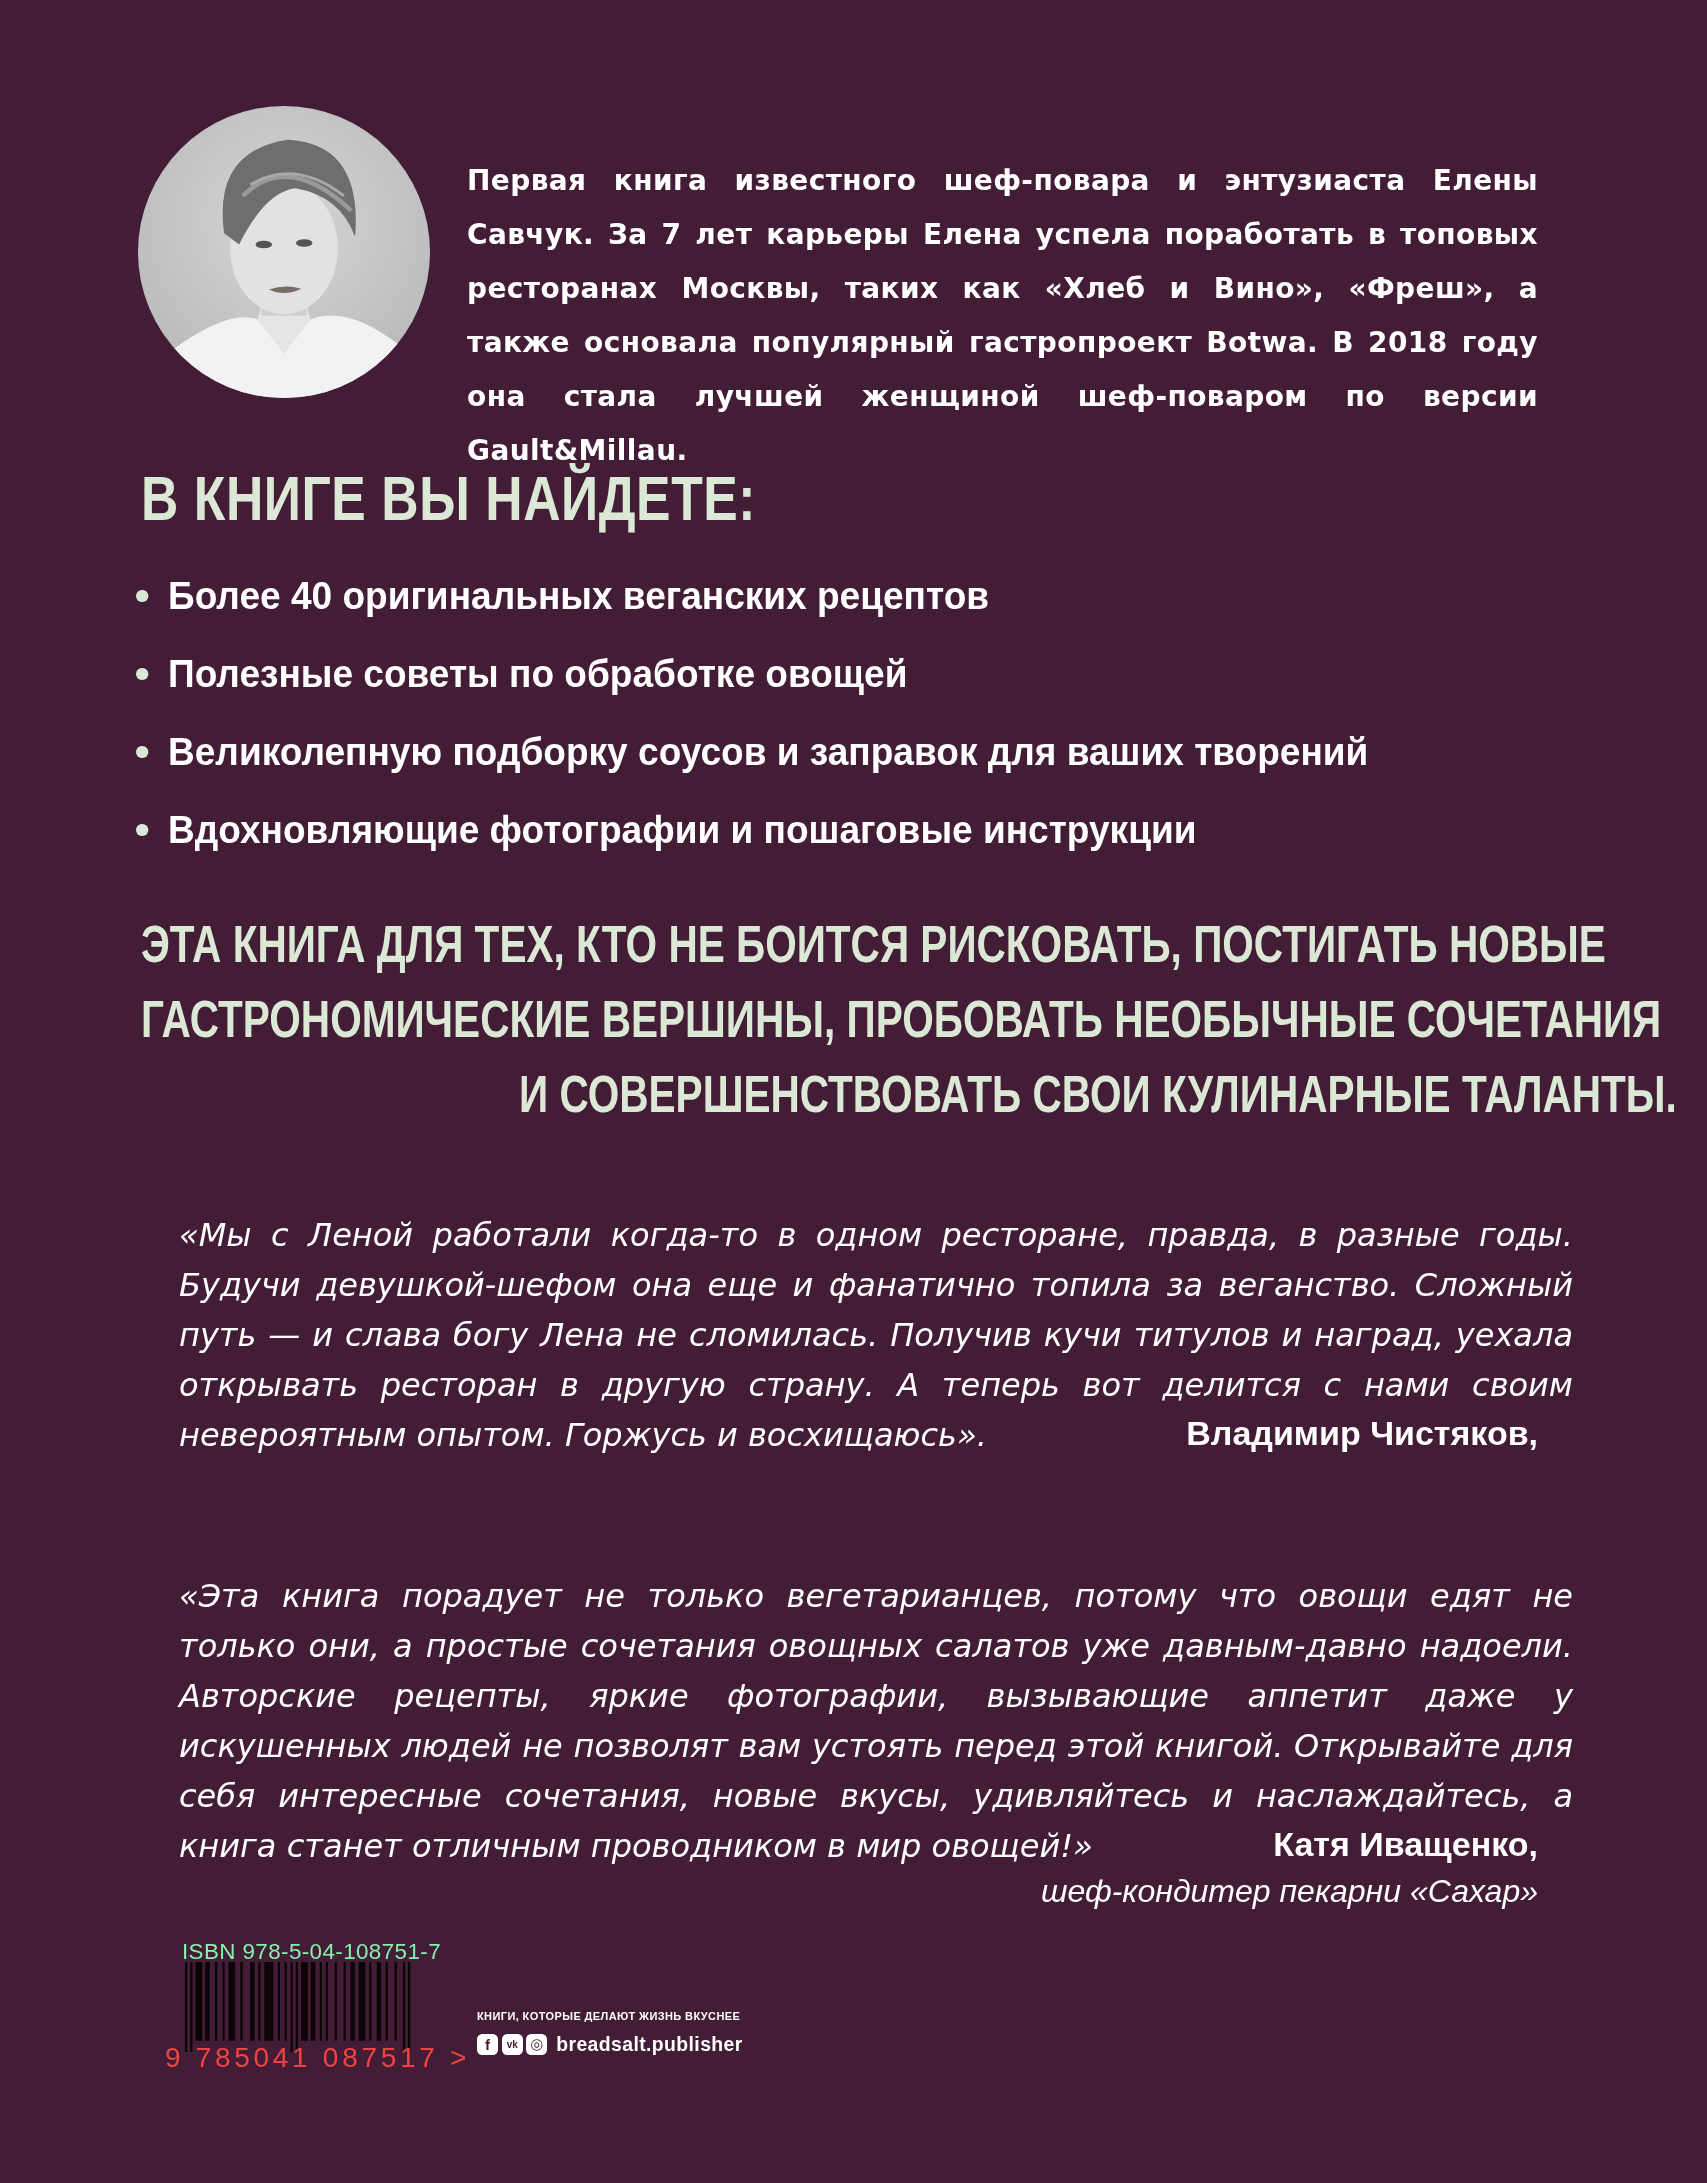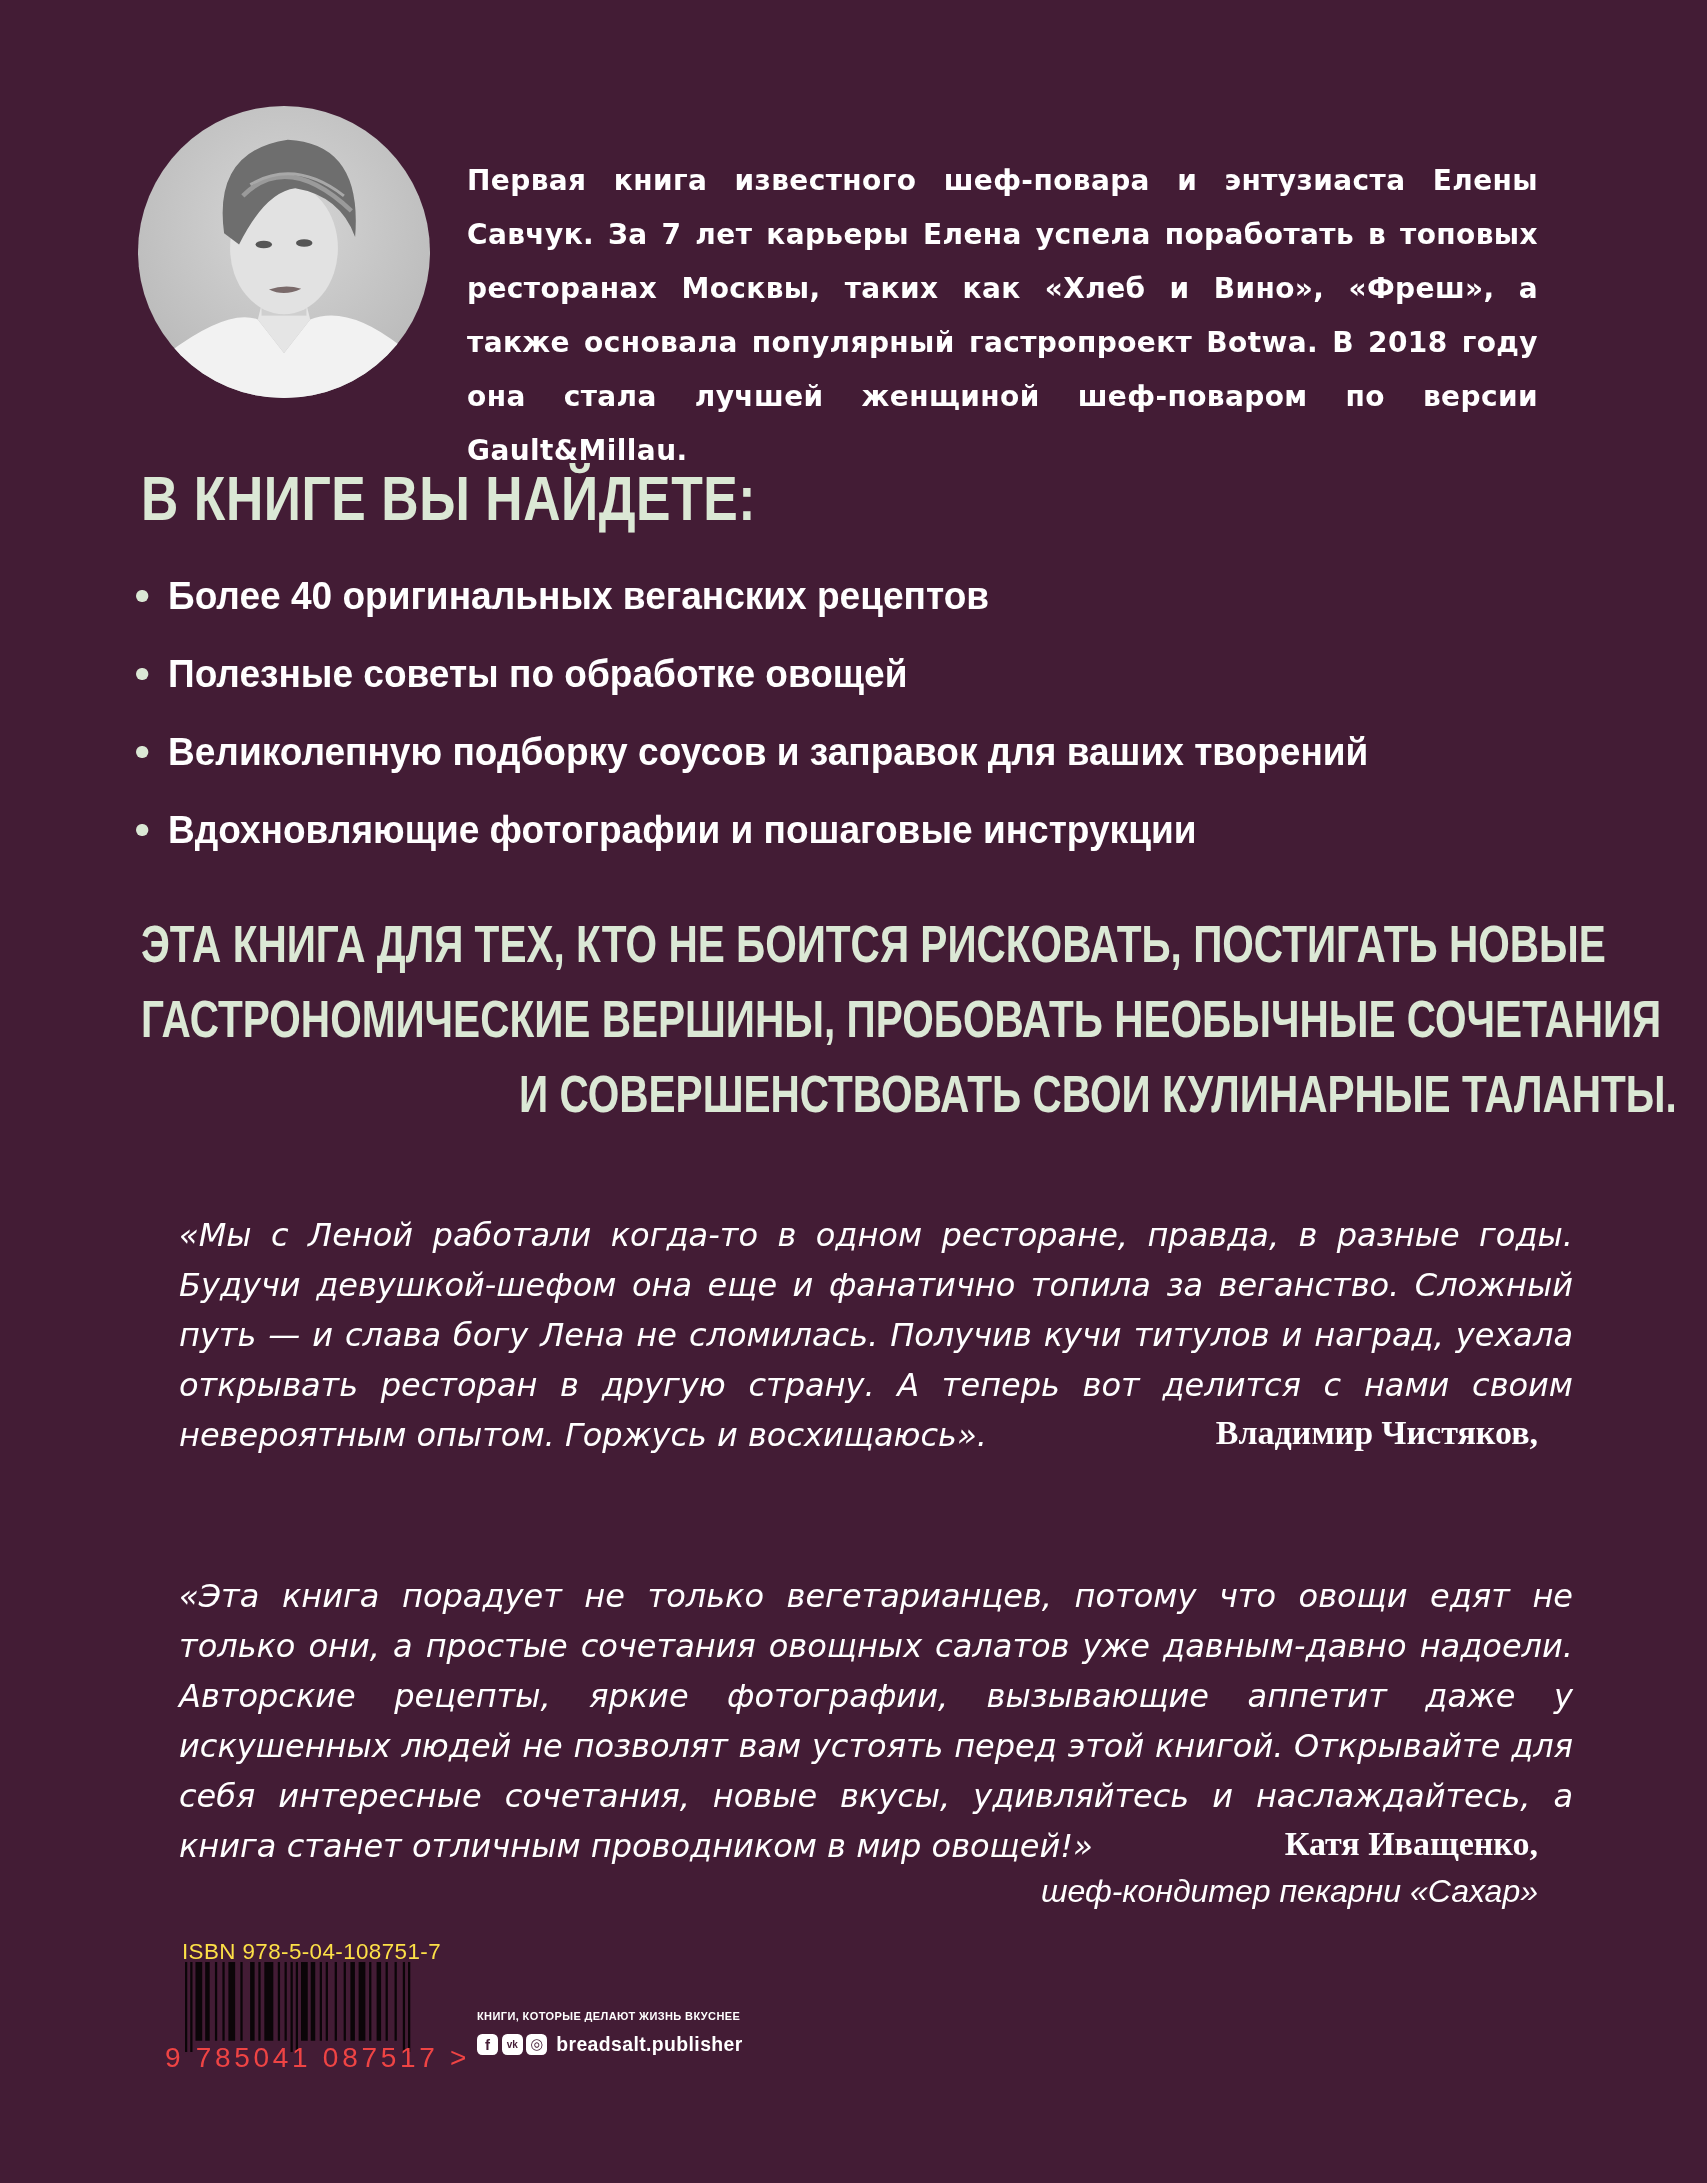--- a/index.html
+++ b/index.html
@@ -57,28 +57,28 @@
       position: absolute; left: 132px; width: 1394px;
       font-size: 32px; line-height: 50px; font-style: italic;
       font-family: "DejaVu Sans", sans-serif; font-weight: 300;
       text-align: justify; text-align-last: left; margin-left: 47px;
     }
     .q1 { top: 1178px; }
     .q2 { top: 1539px; }
     .attrib {
       position: absolute; right: 170px; text-align: right;
     }
-    .attrib .name { font-size: 34px; font-weight: 700; line-height: 46px; font-family: Liberation Serif, serif; }
+    .attrib .name { font-size: 34px; font-weight: 700; line-height: 46px; }
     .attrib .role { font-size: 32px; font-style: italic; line-height: 48px; font-weight: 300; }
     .a1 { top: 1410px; }
     .a2 { top: 1821px; }
 
     .isbn {
       position: absolute; left: 182px; top: 1939px;
-      font-size: 22.4px; color: #fde047; letter-spacing: 0.4px;
+      font-size: 22.4px; color: #86efac; letter-spacing: 0.4px;
     }
     .barcode {
       position: absolute; left: 185px; top: 1962px; width: 238px; height: 90px;
     }
     .barcode svg { width: 100%; height: 100%; display: block; }
     .barcode-digits {
       position: absolute; left: 165px; top: 2042px;
       font-size: 28px; color: #ef4444; letter-spacing: 3.7px; white-space: pre;
     }
 

